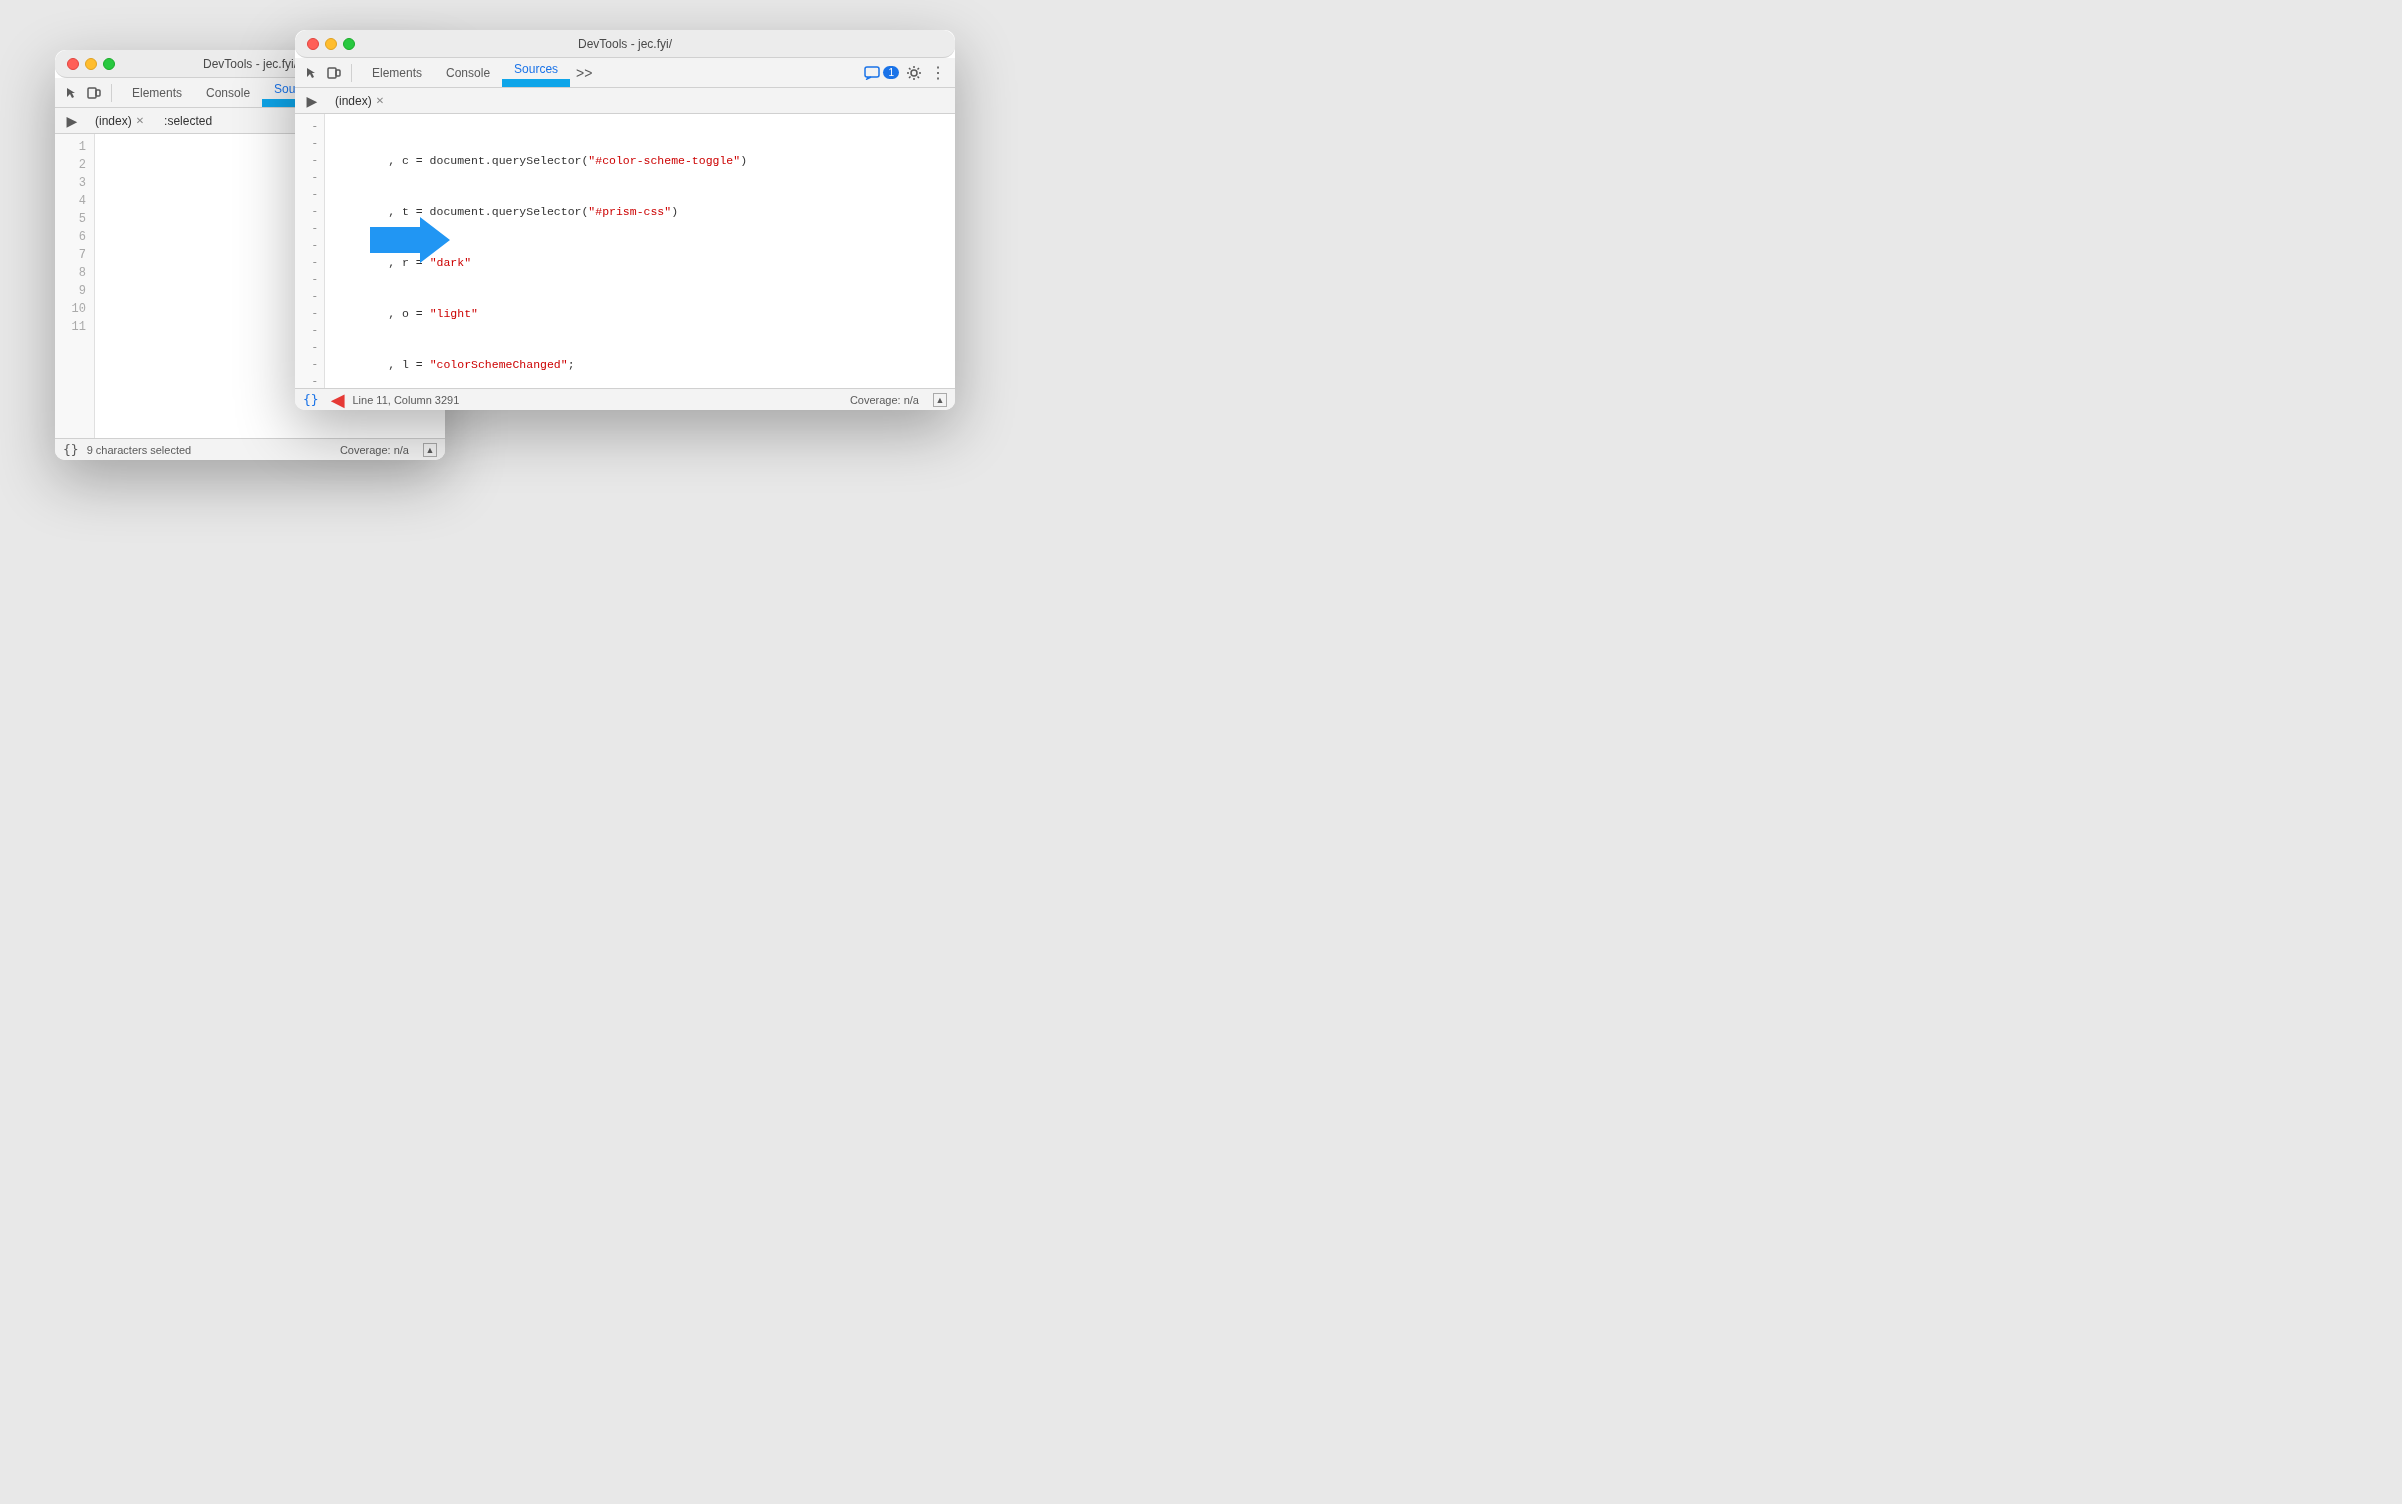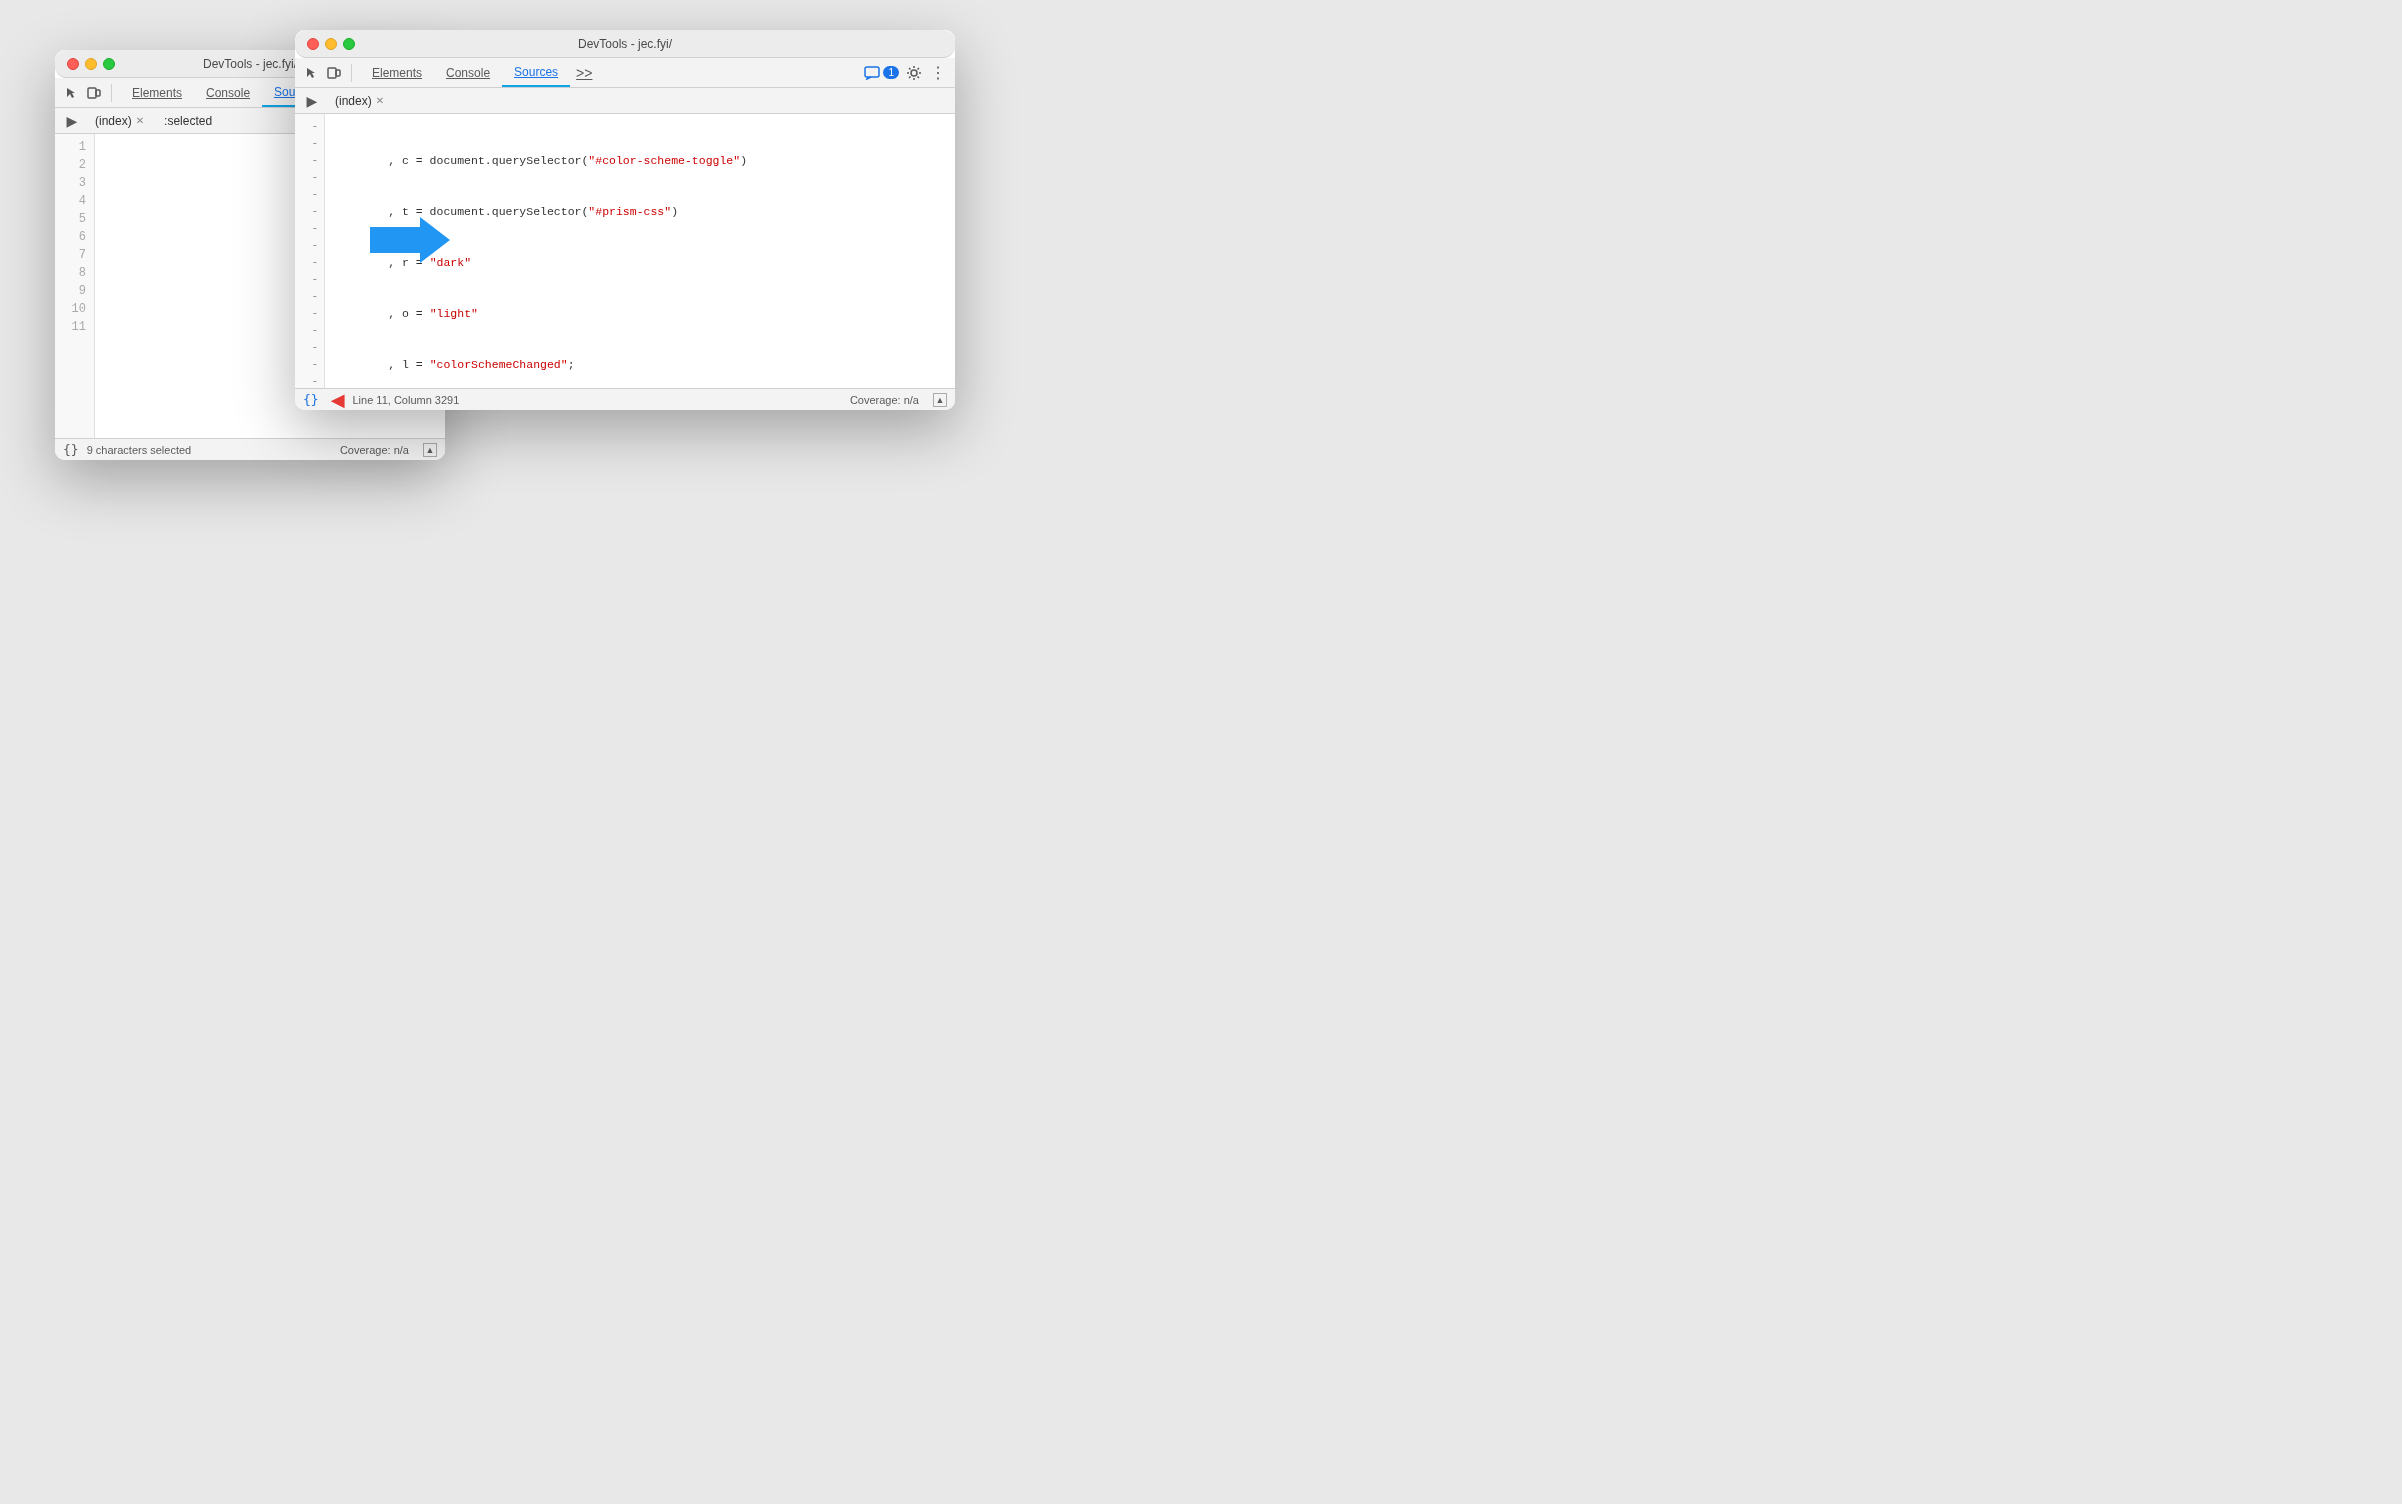--- a/index.html
+++ b/index.html
@@ -114,26 +114,25 @@
     .tab-item {
       padding: 0 12px;
       height: 100%;
       display: flex;
       align-items: center;
       font-size: 12px;
       color: #5a5a5a;
       cursor: pointer;
       position: relative;
       white-space: nowrap;
-      text-decoration: underline;
     }
 
     .tab-item.active {
       color: #1a73e8;
-      border-bottom: 2px solid #0ea5e9;
+      border-bottom: 8px solid #0ea5e9;
     }
 
     .toolbar-more {
       font-size: 14px;
       color: #5a5a5a;
       padding: 0 6px;
       cursor: pointer;
     }
 
     .toolbar-right {

